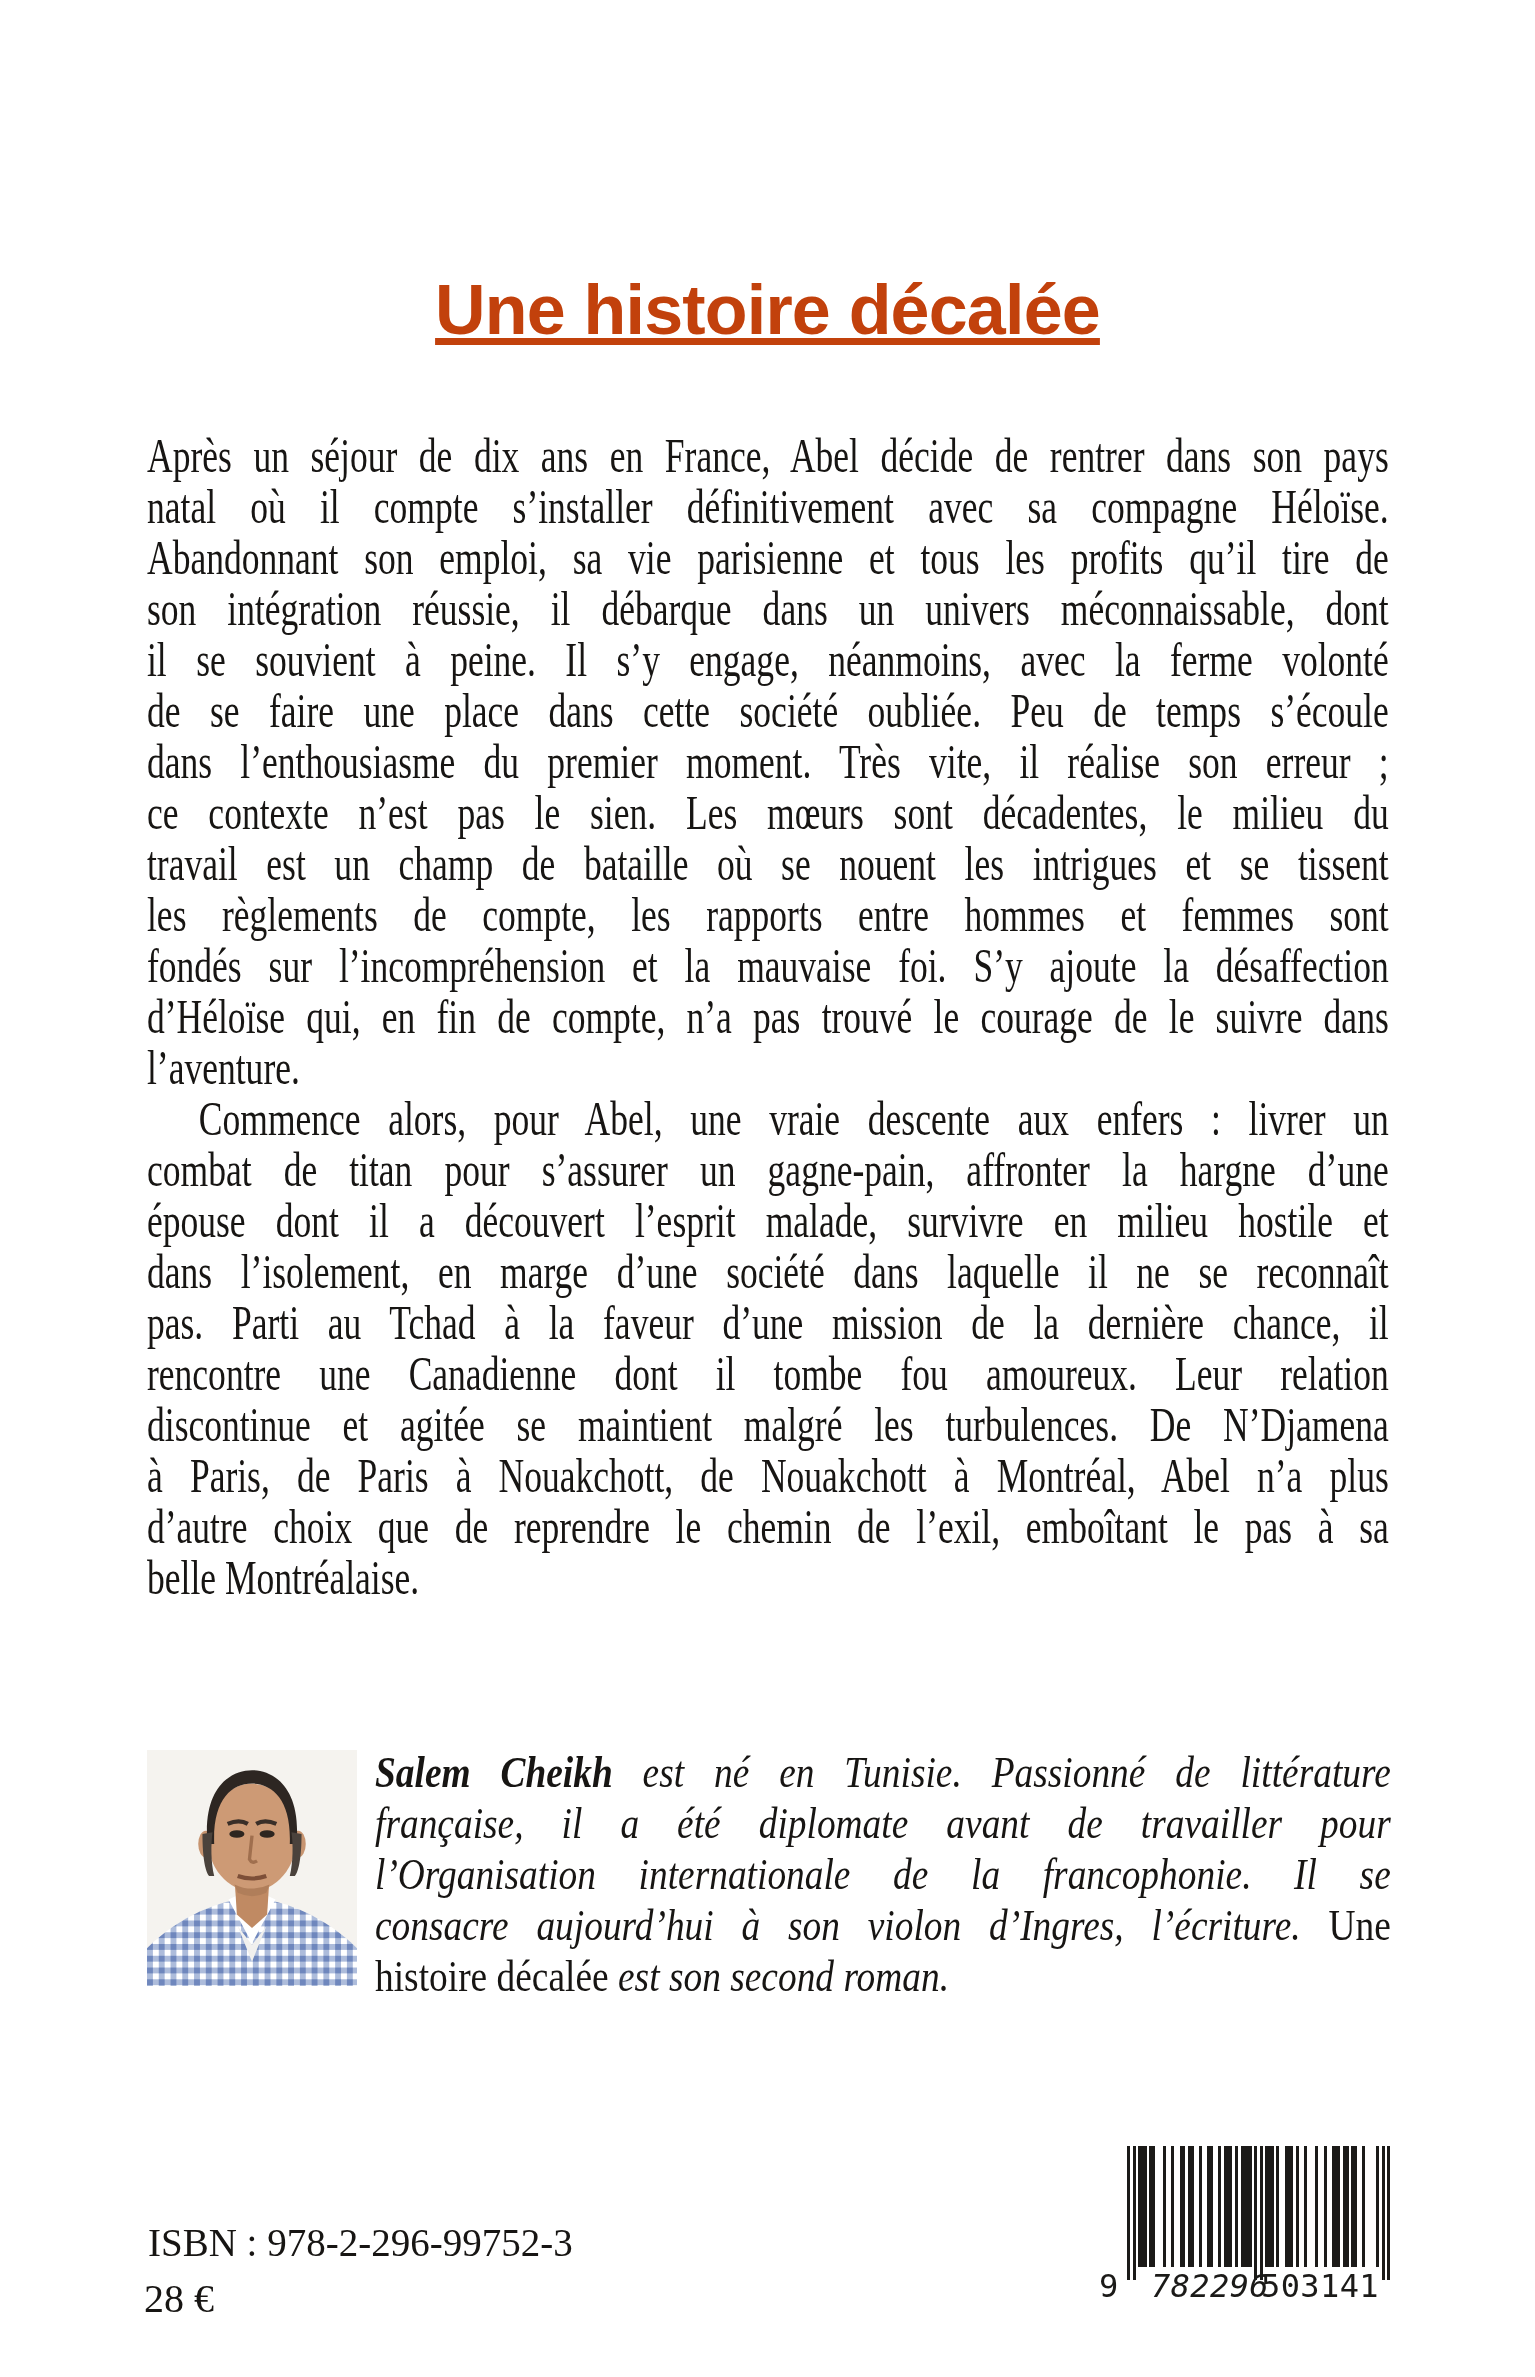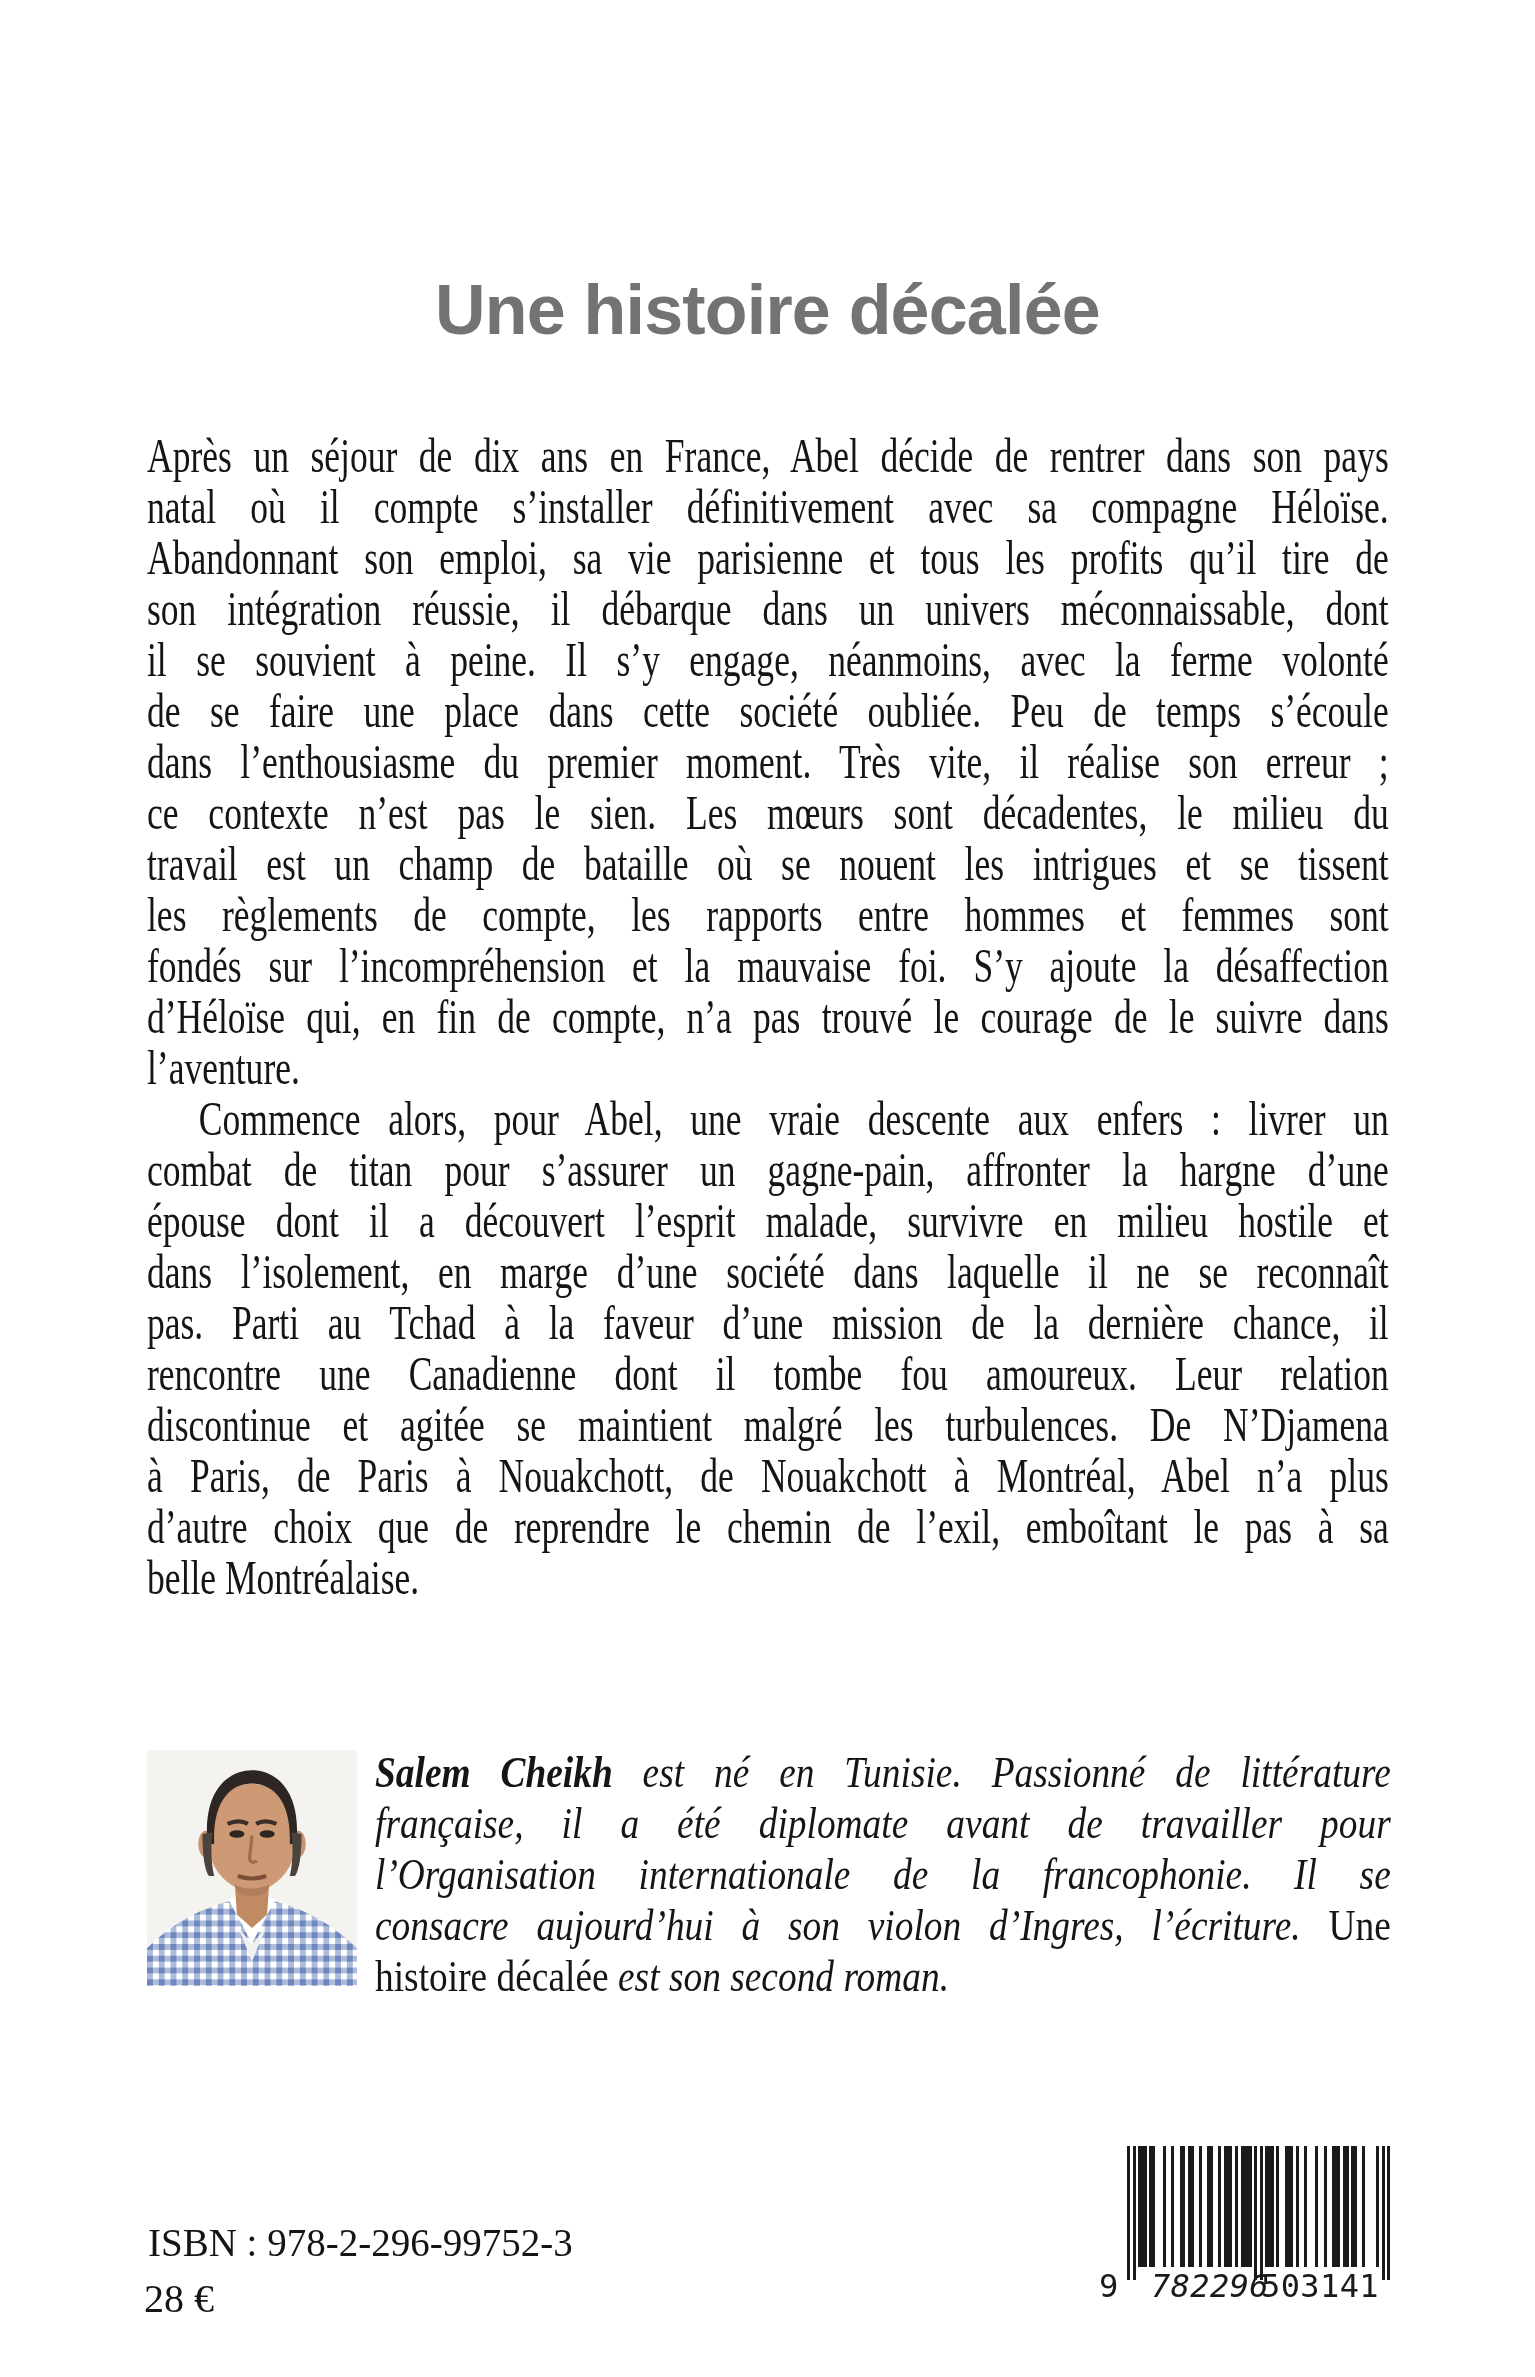--- a/index.html
+++ b/index.html
@@ -40,21 +40,21 @@
   .bc-digits span{position:absolute;top:0;letter-spacing:0.4px;}
   .d1{left:-28px;}
   .d2{left:24px;font-style:italic;}
   .d3{left:134px;}
 </style>
 </head>
 <body>
 
 <div class="page">
 
-  <h1 class="title" style="color: #737373;">Une histoire décalée</h1>
+  <h1 class="title" style="color: #c2410c; text-decoration: underline;">Une histoire décalée</h1>
 
   <div class="synopsis">
       <div class="line">Après un séjour de dix ans en France, Abel décide de rentrer dans son pays</div>
       <div class="line">natal où il compte s’installer définitivement avec sa compagne Héloïse.</div>
       <div class="line">Abandonnant son emploi, sa vie parisienne et tous les profits qu’il tire de</div>
       <div class="line">son intégration réussie, il débarque dans un univers méconnaissable, dont</div>
       <div class="line">il se souvient à peine. Il s’y engage, néanmoins, avec la ferme volonté</div>
       <div class="line">de se faire une place dans cette société oubliée. Peu de temps s’écoule</div>
       <div class="line">dans l’enthousiasme du premier moment. Très vite, il réalise son erreur ;</div>
       <div class="line">ce contexte n’est pas le sien. Les mœurs sont décadentes, le milieu du</div>

